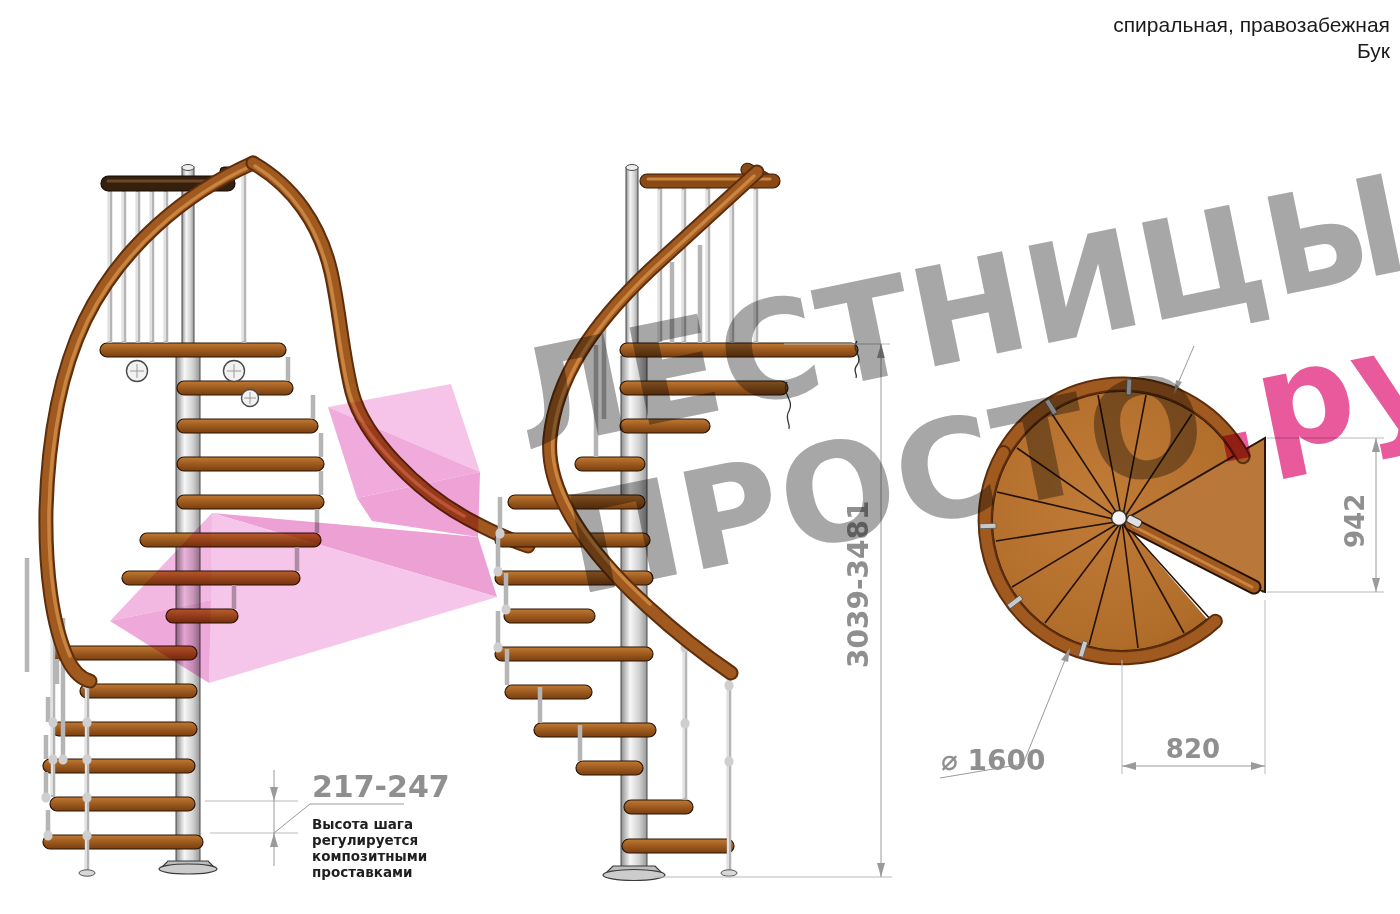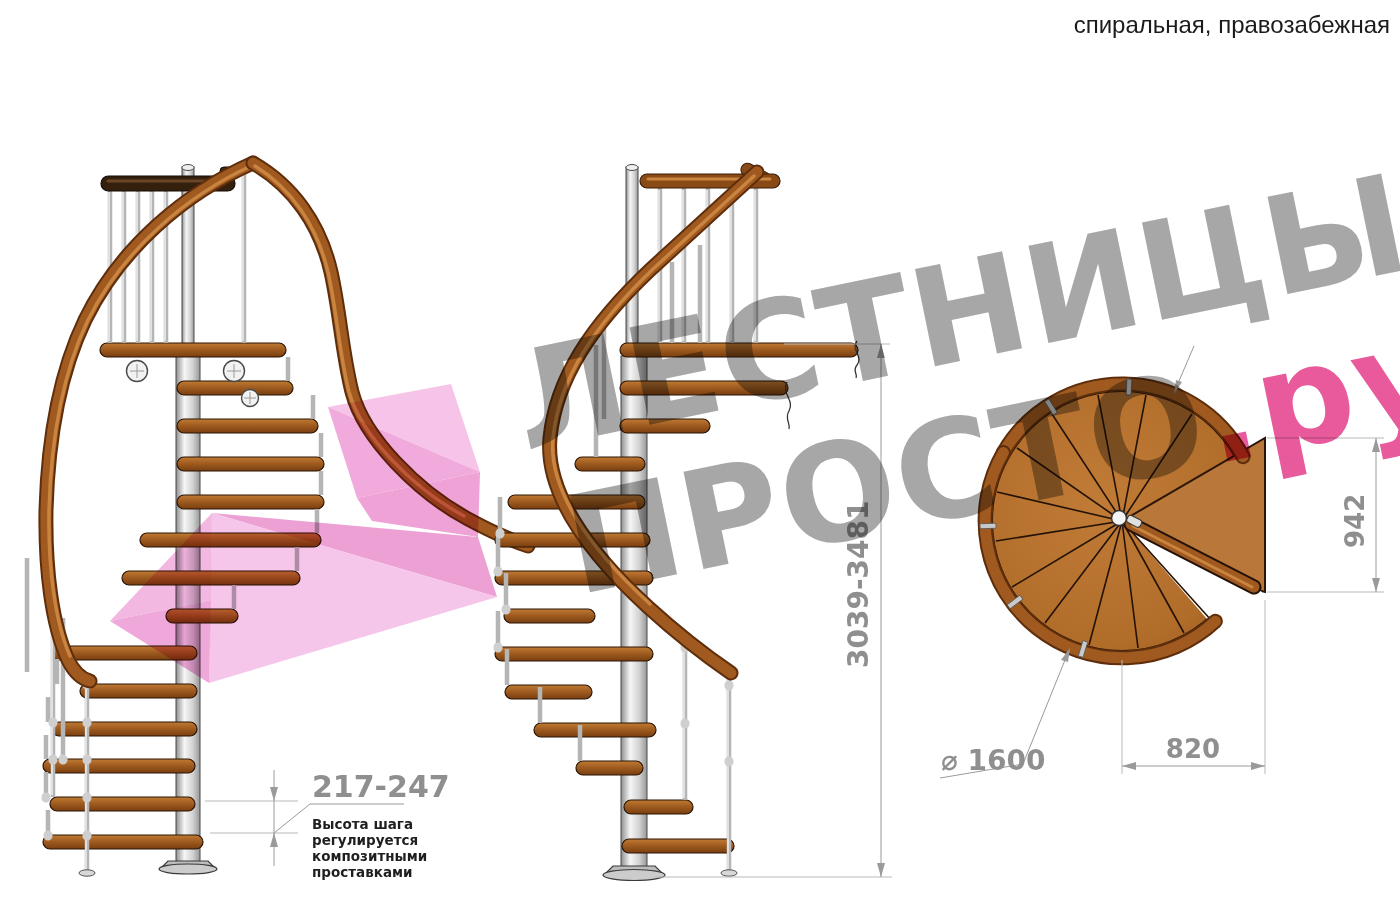--- a/index.html
+++ b/index.html
@@ -6,21 +6,21 @@
   #stage{position:relative;width:1400px;height:914px;background:#ffffff;overflow:hidden;
          font-family:"Liberation Sans","DejaVu Sans",sans-serif;}
   #drawing{position:absolute;left:0;top:0;}
   #arrow-wm{position:absolute;left:0;top:0;mix-blend-mode:multiply;}
   .watermark{position:absolute;left:500px;top:330px;transform:rotate(-11.6deg);transform-origin:0 0;
              font-family:"DejaVu Sans",sans-serif;font-weight:bold;font-size:136px;line-height:1.12;
              color:#a7a7a7;letter-spacing:2px;white-space:nowrap;mix-blend-mode:multiply;}
   .wm-line2{margin-left:23px;}
   .wm-pink{color:#e85a9b;}
   .header{position:absolute;right:10px;top:12px;text-align:right;color:#1b1b1b;
-          font-size:24px;line-height:26px;font-weight:normal;}
+          font-size:21px;line-height:26px;font-weight:normal;}
   svg text{font-family:"DejaVu Sans",sans-serif;}
   .dimtxt{fill:#8f8f8f;font-weight:bold;}
   .notetxt{fill:#1f1f1f;font-weight:bold;font-size:13.5px;}
   .dim{stroke:#9a9a9a;stroke-width:1;fill:none;}
   .dimf{fill:#9a9a9a;stroke:none;}
   .ext{stroke:#b9b9b9;stroke-width:1;fill:none;}
   .tr{fill:url(#gT);stroke:#2b1505;stroke-width:1.2;}
   .rods{stroke:#b5b5b5;stroke-width:4.5;fill:none;}
   .rodh{stroke:#ececec;stroke-width:1.6;fill:none;}
   .joint{stroke:#cfcfcf;stroke-width:9;stroke-linecap:round;fill:none;}
@@ -257,15 +257,16 @@
   </g>
 </svg>
 
 <div class="watermark">
   <div class="wm-line1">ЛЕСТНИЦЫ</div>
   <div class="wm-line2"><span>ПРОСТО</span><span class="wm-pink">.ру</span></div>
 </div>
 
 <div class="header">
   <div>спиральная, правозабежная</div>
+  <div>Бук</div>
 </div>
 
 </div>
 
 </body></html>

